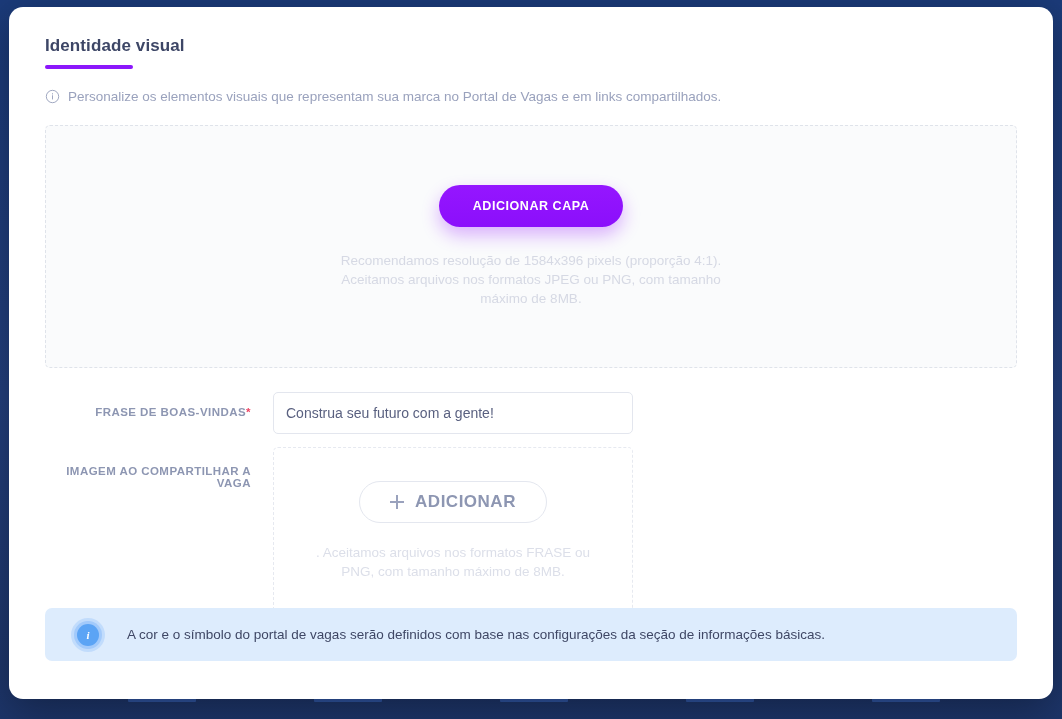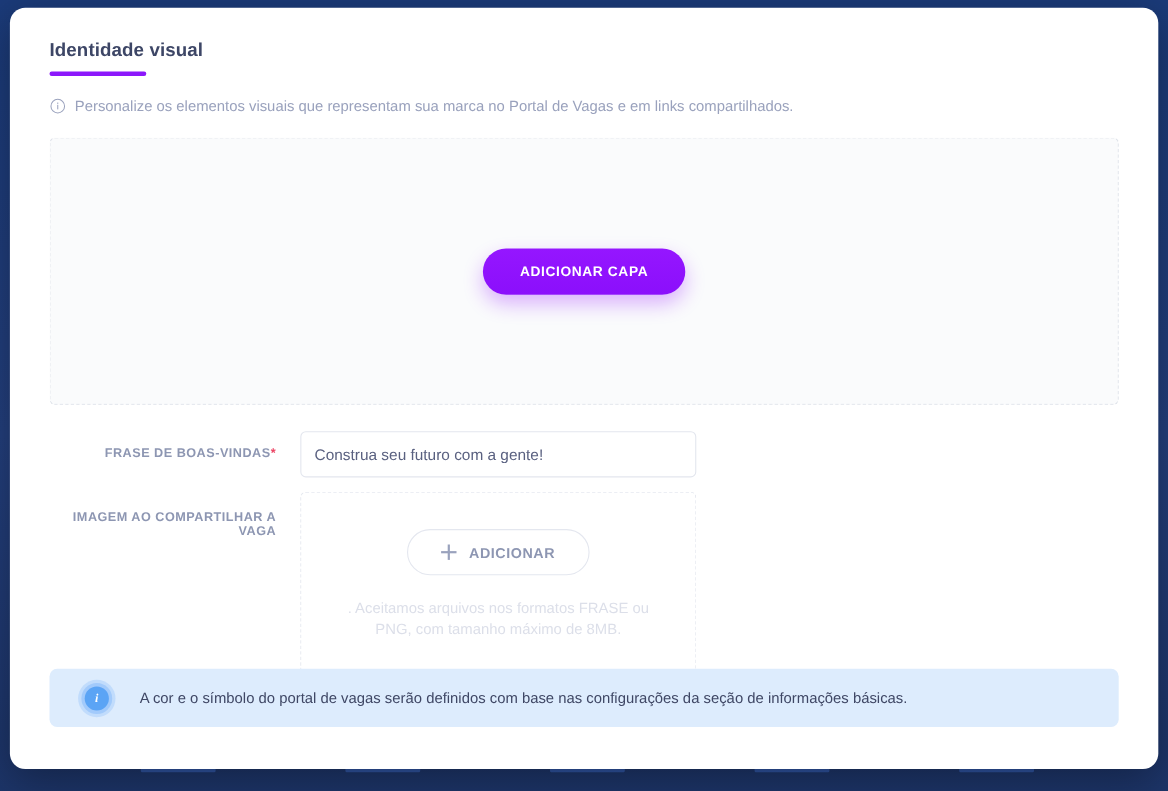--- a/index.html
+++ b/index.html
@@ -181,21 +181,21 @@
     background: #fff;
     border: 1px solid #e4e7ef;
     border-radius: 21px;
     height: 42px;
     padding: 0 30px;
     cursor: pointer;
     display: inline-flex;
     align-items: center;
     gap: 11px;
     font-family: inherit;
-    font-size: 13px;
+    font-size: 17px;
     font-weight: bold;
     letter-spacing: .5px;
     color: #8d96b2;
   }
   .plus-icon {
     width: 14px; height: 14px;
     position: relative;
     display: inline-block;
   }
   .plus-icon::before, .plus-icon::after {
@@ -284,20 +284,25 @@
           <circle cx="8" cy="8" r="6.6" stroke="currentColor" stroke-width="1"></circle>
           <rect x="7.5" y="6.7" width="1" height="4.4" fill="currentColor"></rect>
           <rect x="7.5" y="4.5" width="1" height="1.3" fill="currentColor"></rect>
         </svg>
       </span>
       <span>Personalize os elementos visuais que representam sua marca no Portal de Vagas e em links compartilhados.</span>
     </div>
 
     <div class="cover-drop">
       <button class="btn-primary">ADICIONAR CAPA</button>
+      <div class="drop-hint">
+        <div>Recomendamos resolução de 1584x396 pixels (proporção 4:1).</div>
+        <div>Aceitamos arquivos nos formatos JPEG ou PNG, com tamanho</div>
+        <div>máximo de 8MB.</div>
+      </div>
     </div>
 
     <div class="field-row">
       <div class="field-label"><span>FRASE DE BOAS-VINDAS</span><span class="req-star">*</span></div>
       <input class="text-input" type="text" value="Construa seu futuro com a gente!" style="">
     </div>
 
     <div class="field-row share">
       <div class="field-label">IMAGEM AO COMPARTILHAR A VAGA</div>
       <div class="share-drop">

